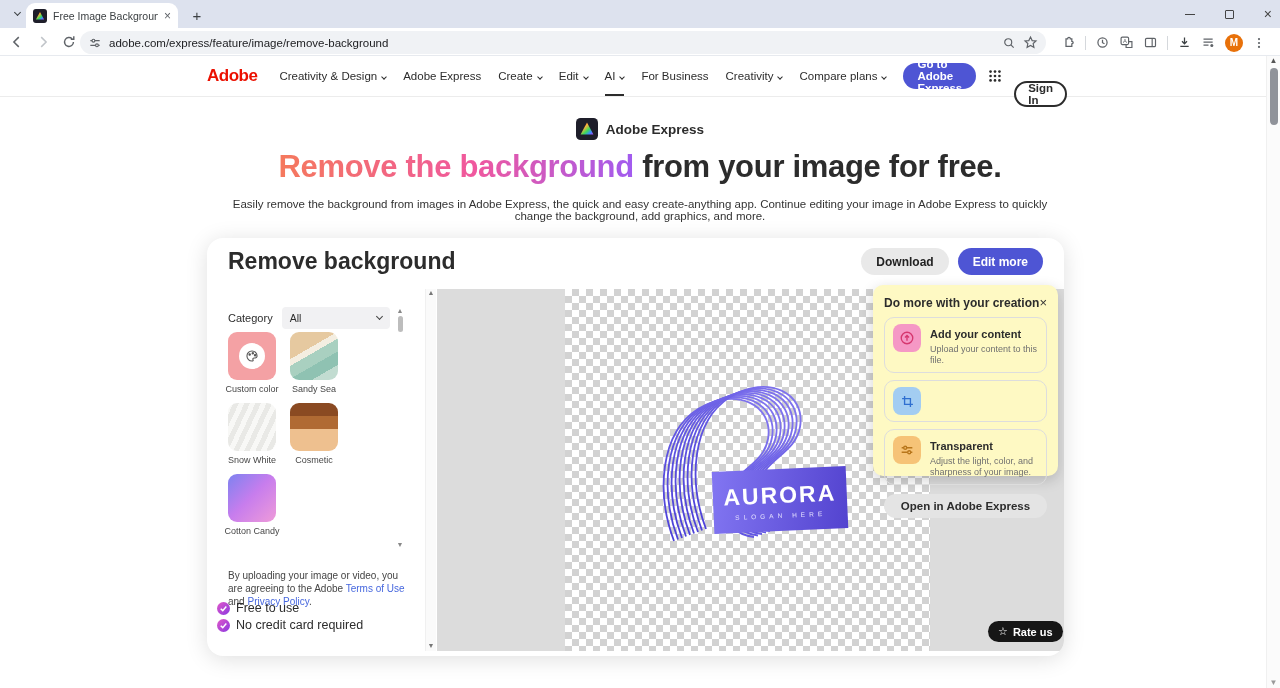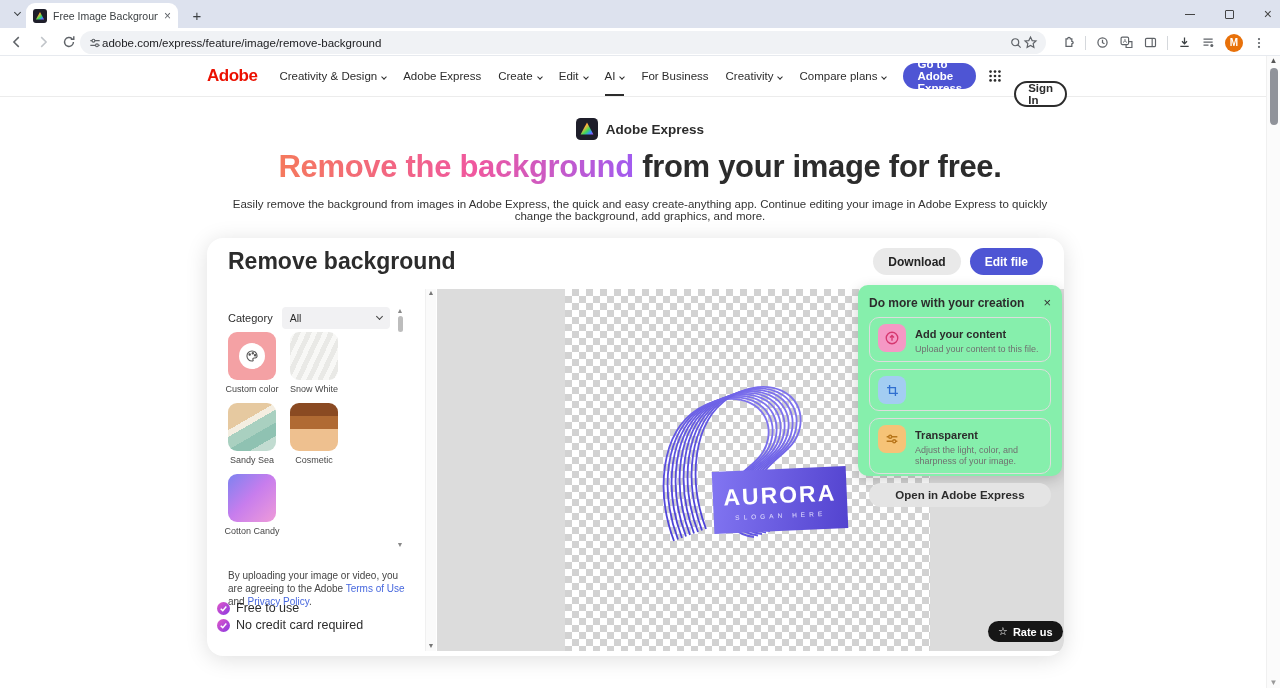--- a/index.html
+++ b/index.html
@@ -14,21 +14,21 @@
   .tab-title{font-size:10.5px;color:#3c4043;white-space:nowrap;overflow:hidden;flex:1;}
   .tab-close{font-size:12px;color:#5f6368;cursor:default;line-height:1;}
   .newtab{position:absolute;left:186px;top:4px;width:22px;height:22px;display:flex;align-items:center;justify-content:center;font-size:15px;color:#3c4043;border-radius:50%;}
   .wincontrols{position:absolute;right:8px;top:0;height:28px;display:flex;align-items:center;gap:30px;color:#444;}
   .wc-min{display:inline-block;width:10px;border-top:1.4px solid #444;}
   .wc-max{display:inline-block;width:9px;height:9px;border:1.4px solid #444;border-radius:1px;}
   .wc-close{font-size:14px;line-height:1;}
   .toolbar{position:absolute;left:0;top:28px;width:1280px;height:28px;background:#fff;display:flex;align-items:center;border-bottom:1px solid #e7eaef;}
   .tb-ic{width:22px;height:22px;display:flex;align-items:center;justify-content:center;border-radius:50%;flex:0 0 auto;}
   .tb-left{display:flex;align-items:center;gap:4px;margin-left:6px;}
-  .omnibox{position:absolute;left:80px;top:3px;width:966px;height:23px;background:#f0f2f5;border-radius:12px;display:flex;align-items:center;padding:0 8px;}
+  .omnibox{position:absolute;left:80px;top:3px;width:966px;height:23px;background:#f0f2f5;border-radius:12px;display:flex;align-items:center;padding:0 8px;gap:7px;}
   .url-text{font-size:11.5px;color:#202124;flex:1;white-space:nowrap;overflow:hidden;}
   .tb-right{position:absolute;right:14px;top:3px;height:23px;display:flex;align-items:center;gap:9px;}
   .tb-sep{width:1px;height:14px;background:#d5d8dc;}
   .avatar{width:18px;height:18px;border-radius:50%;background:#e8710a;color:#fff;font-size:10px;font-weight:bold;display:flex;align-items:center;justify-content:center;}
   
   .adobe-nav{position:absolute;left:0;top:56px;width:1280px;height:41px;background:#fff;border-bottom:1px solid #ececec;}
   .nav-inner{width:860px;margin:0 auto;height:100%;display:flex;align-items:center;margin-left:207px;}
   .adobe-logo{color:#eb1000;font-weight:bold;font-size:17px;letter-spacing:-0.5px;margin-right:22px;}
   .nav-item{font-size:11.5px;color:#2c2c2c;margin-right:17px;display:flex;align-items:center;gap:5px;height:100%;white-space:nowrap;}
   .nav-item .chev{border-color:#2c2c2c;width:4px;height:4px;border-width:1.2px;margin-top:2px;}
@@ -81,21 +81,21 @@
   .canvas{position:absolute;left:230px;top:51px;width:627px;height:362px;background:#dcdcdc;overflow:hidden;}
   .canvas-checker{position:absolute;left:128px;top:0;width:365px;height:100%;
     background-image:conic-gradient(#d2d2d2 25%,#fff 25% 50%,#d2d2d2 50% 75%,#fff 75%);background-size:14px 14px;}
   .artwork{position:absolute;left:210px;top:96px;width:210px;height:165px;}
   .ribbon{position:absolute;left:5px;top:0;}
   .banner{position:absolute;left:66px;top:84px;width:134px;height:62px;background:linear-gradient(100deg,#8276f2,#5343cf);
     transform:rotate(-2.5deg);display:flex;flex-direction:column;align-items:center;justify-content:center;z-index:2;}
   .banner .big{color:#fff;font-weight:bold;font-size:23px;letter-spacing:2px;}
   .banner .small{color:#e4e0ff;font-size:6.5px;letter-spacing:4px;margin-top:3px;}
   
-  .domore{position:absolute;left:651px;top:47px;width:204px;height:191px;background:#86efac;border-radius:10px;box-shadow:0 4px 14px rgba(0,0,0,.18);padding:11px 11px 10px;z-index:3;}
+  .domore{position:absolute;left:666px;top:47px;width:185px;height:191px;background:#fef9c3;border-radius:10px;box-shadow:0 4px 14px rgba(0,0,0,.18);padding:11px 11px 10px;z-index:3;}
   .dm-head{display:flex;align-items:flex-start;}
   .dm-title{font-size:12px;font-weight:bold;}
   .dm-close{margin-left:auto;font-size:13px;color:#333;line-height:1;}
   .action{border:1px solid #ddd;border-radius:10px;padding:6px 8px;display:flex;gap:9px;margin-top:7px;align-items:flex-start;}
   .ic{width:28px;height:28px;border-radius:8px;flex:0 0 auto;display:flex;align-items:center;justify-content:center;}
   .ic-pink{background:#f598c5;}.ic-blue{background:#a3cdf2;}.ic-amber{background:#f6c377;}
   .a-title{font-size:11px;font-weight:bold;}
   .a-desc{font-size:9px;color:#707070;margin-top:2px;line-height:11px;}
   .open-btn{margin-top:9px;height:24px;border-radius:13px;background:#e4e4e4;display:flex;align-items:center;justify-content:center;font-size:11.5px;font-weight:bold;}
   
@@ -307,21 +307,21 @@
     <span class="brand-name">Adobe Express</span>
   </div>
   <h1><span class="grad">Remove the background</span><span> from your image for free.</span></h1>
   <p class="hero-sub">Easily remove the background from images in Adobe Express, the quick and easy create-anything app. Continue editing your image in Adobe Express to quickly change the background, add graphics, and more.</p>
 </div>
 
 <div class="card">
   <div class="card-title">Remove background</div>
   <div class="card-btns">
     <span class="btn-gray">Download</span>
-    <span class="btn-blue">Edit file</span>
+    <span class="btn-blue">Edit more</span>
   </div>
 
   <div class="cat-row">
     <span class="cat-label">Category</span>
     <span class="cat-dd">
         <span>All</span>
         <span class="chev"></span>
       </span>
   </div>
   <div class="swatches">
@@ -332,26 +332,26 @@
               <path d="M9 2.5 a6.5 6.5 0 1 0 0 13 c1.4 0 1.8-.9 1.3-1.8 -.6-1 .1-2.2 1.3-2.2 h1.4 a2.5 2.5 0 0 0 2.5-2.5 A6.5 6.5 0 0 0 9 2.5 z"></path>
               <circle cx="6" cy="7" r=".9" fill="#555"></circle>
               <circle cx="10" cy="5.5" r=".9" fill="#555"></circle>
               <circle cx="13" cy="8" r=".9" fill="#555"></circle>
             </svg>
           </span>
         </div>
       <div class="lab">Custom color</div>
     </div>
     <div class="cell">
+      <div class="tile tile-sandy"></div>
+      <div class="lab">Sandy Sea</div>
+    </div>
+    <div class="cell">
       <div class="tile tile-snow"></div>
       <div class="lab">Snow White</div>
-    </div>
-    <div class="cell">
-      <div class="tile tile-sandy"></div>
-      <div class="lab">Sandy Sea</div>
     </div>
     <div class="cell">
       <div class="tile tile-cosmetic"></div>
       <div class="lab">Cosmetic</div>
     </div>
     <div class="cell">
       <div class="tile tile-cotton"></div>
       <div class="lab">Cotton Candy</div>
     </div>
   </div>

